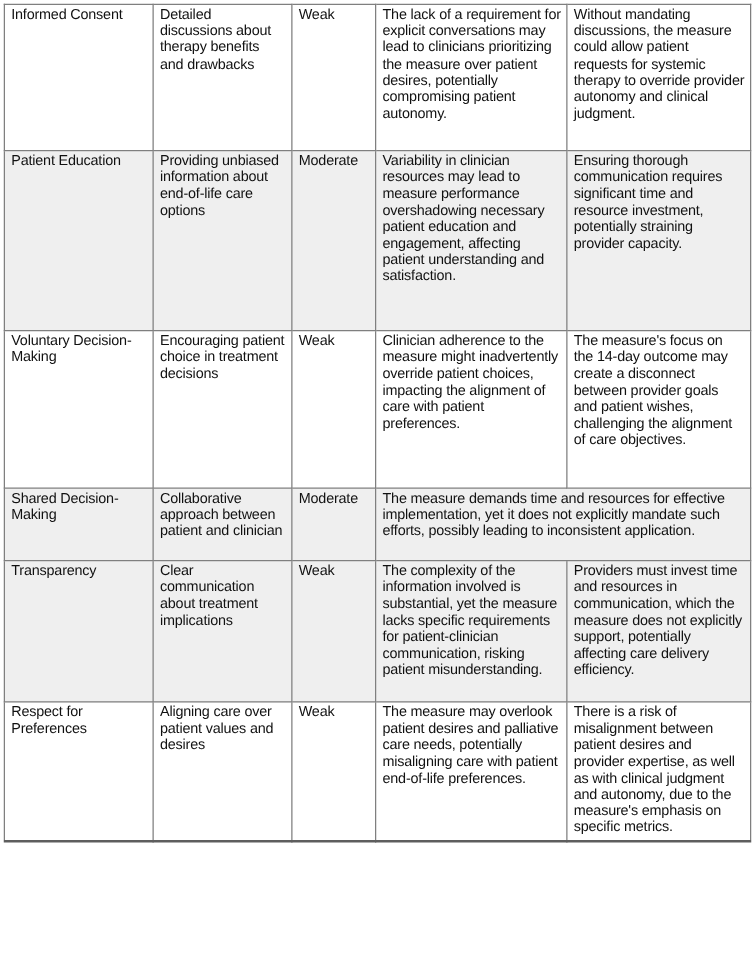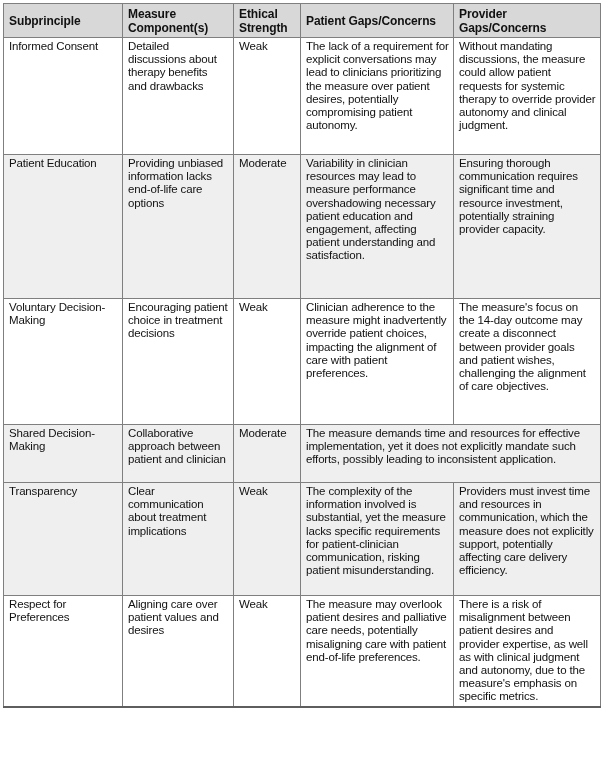--- a/index.html
+++ b/index.html
@@ -63,42 +63,32 @@
   <table>
     <colgroup>
       <col style="width:119px">
       <col style="width:111px">
       <col style="width:67px">
       <col style="width:153px">
       <col style="width:147px">
     </colgroup>
 
     <tbody>
-        <tr>
-      <th>Subprinciple</th>
-      <th>Measure
-Component(s)</th>
-      <th>Ethical
-Strength</th>
-      <th>Patient Gaps/Concerns</th>
-      <th>Provider
-Gaps/Concerns</th>
-    </tr>
 
     <tr style="height:117px">
       <td>Informed Consent</td>
       <td>Detailed discussions about therapy benefits and drawbacks</td>
       <td>Weak</td>
       <td>The lack of a requirement for explicit conversations may lead to clinicians prioritizing the measure over patient desires, potentially compromising patient autonomy.</td>
       <td>Without mandating discussions, the measure could allow patient requests for systemic therapy to override provider autonomy and clinical judgment.</td>
     </tr>
 
     <tr class="alt" style="height:144px">
       <td>Patient Education</td>
-      <td>Providing unbiased information lacks end-of-life care options</td>
+      <td>Providing unbiased information about end-of-life care options</td>
       <td>Moderate</td>
       <td>Variability in clinician resources may lead to measure performance overshadowing necessary patient education and engagement, affecting patient understanding and satisfaction.</td>
       <td>Ensuring thorough communication requires significant time and resource investment, potentially straining provider capacity.</td>
     </tr>
 
     <tr style="height:126px">
       <td>Voluntary Decision-Making</td>
       <td>Encouraging patient choice in treatment decisions</td>
       <td>Weak</td>
       <td>Clinician adherence to the measure might inadvertently override patient choices, impacting the alignment of care with patient preferences.</td>

